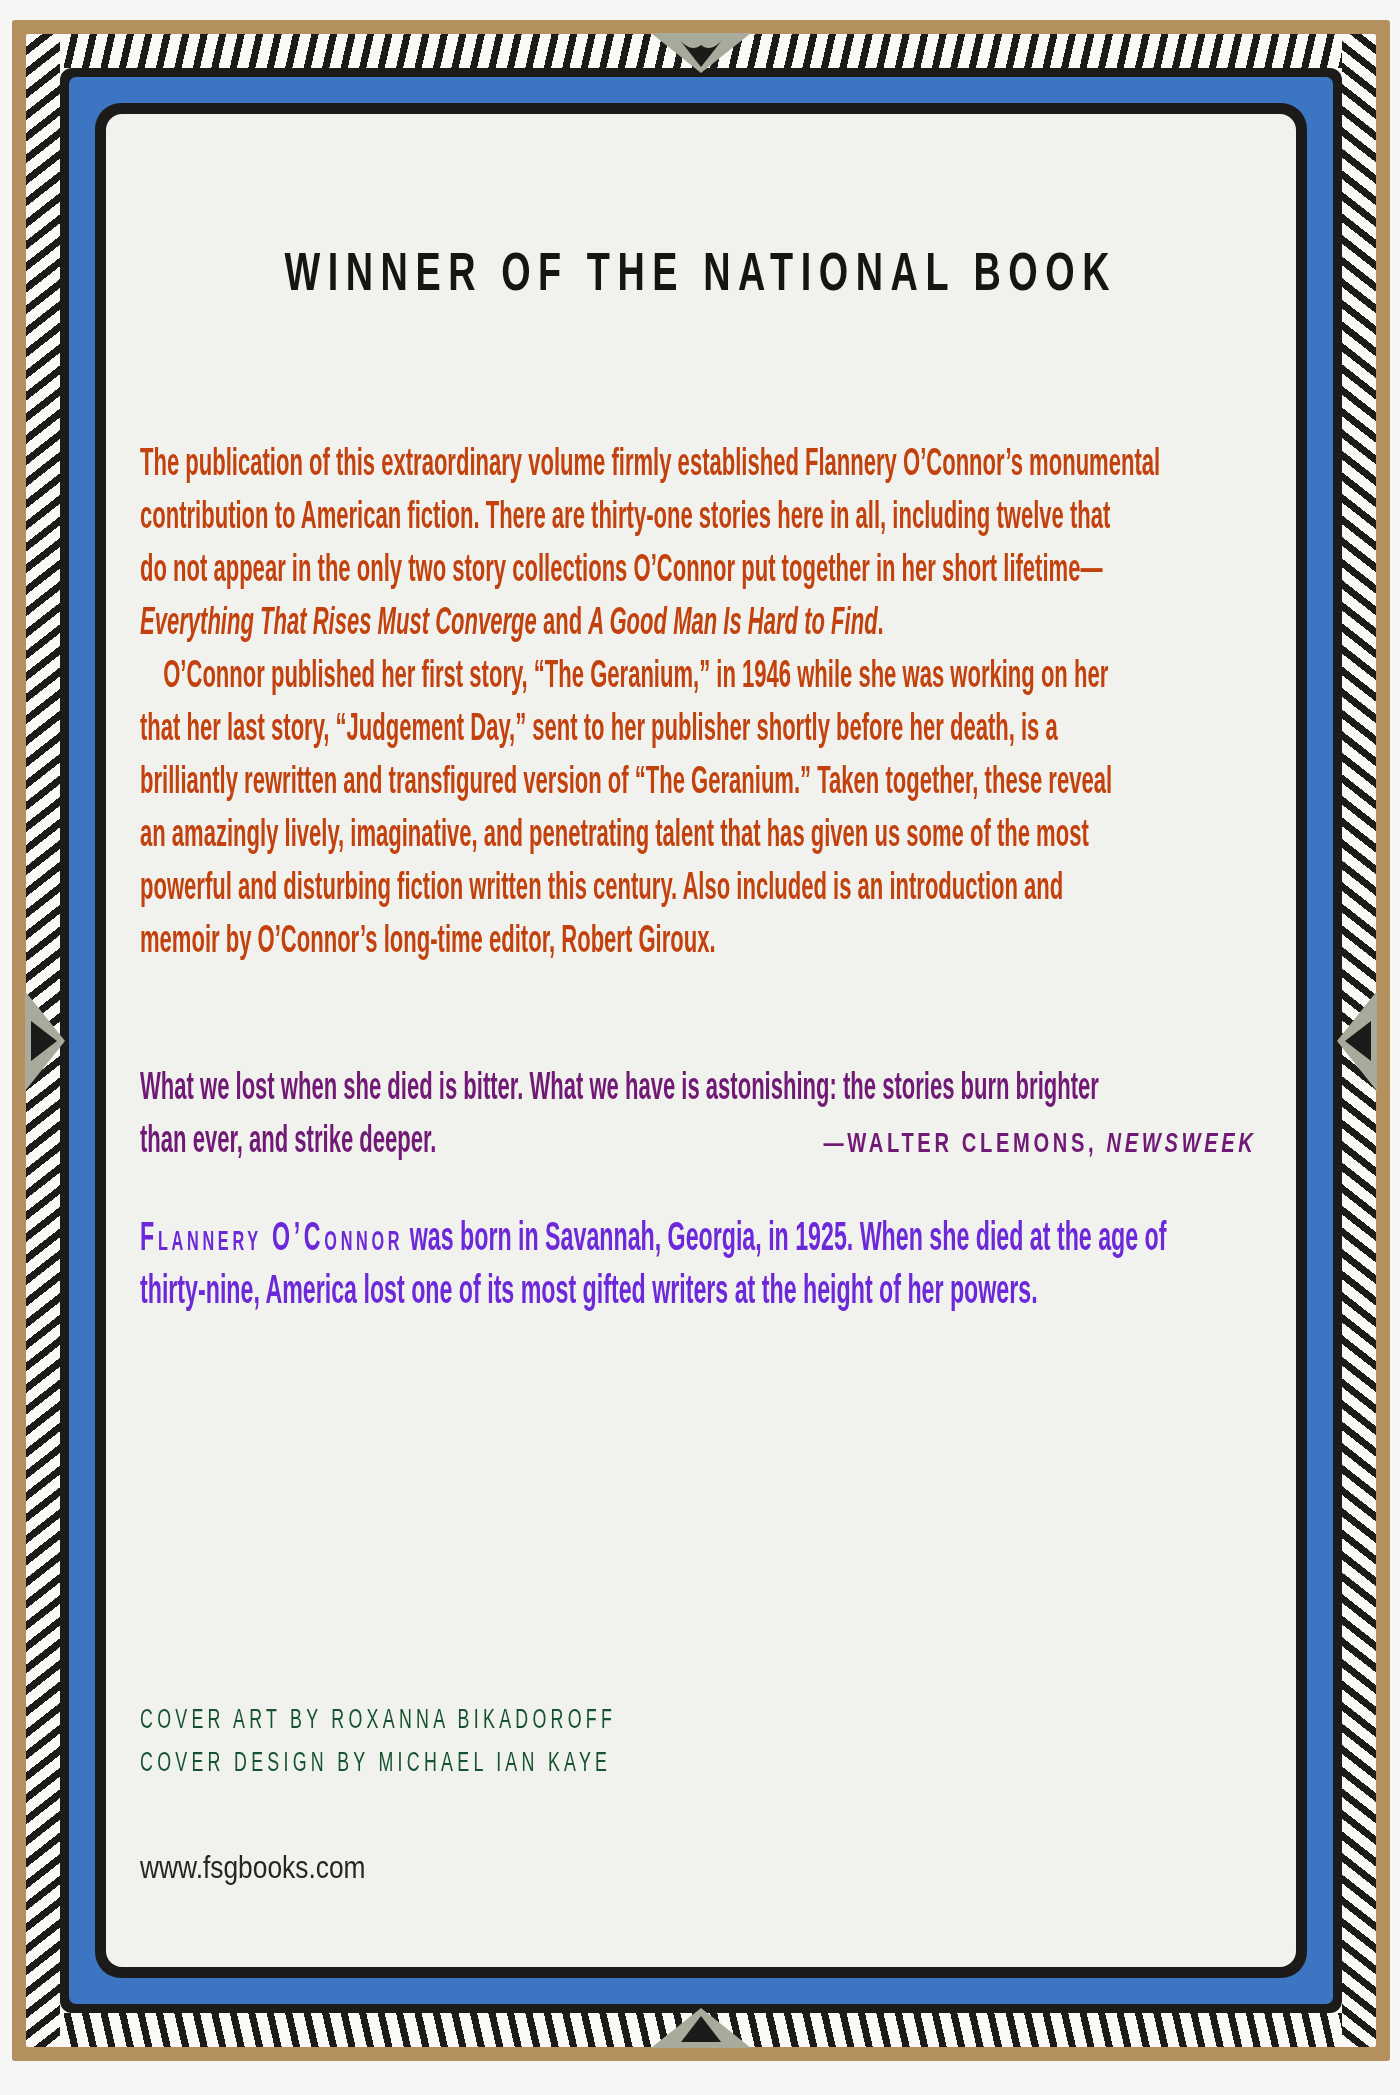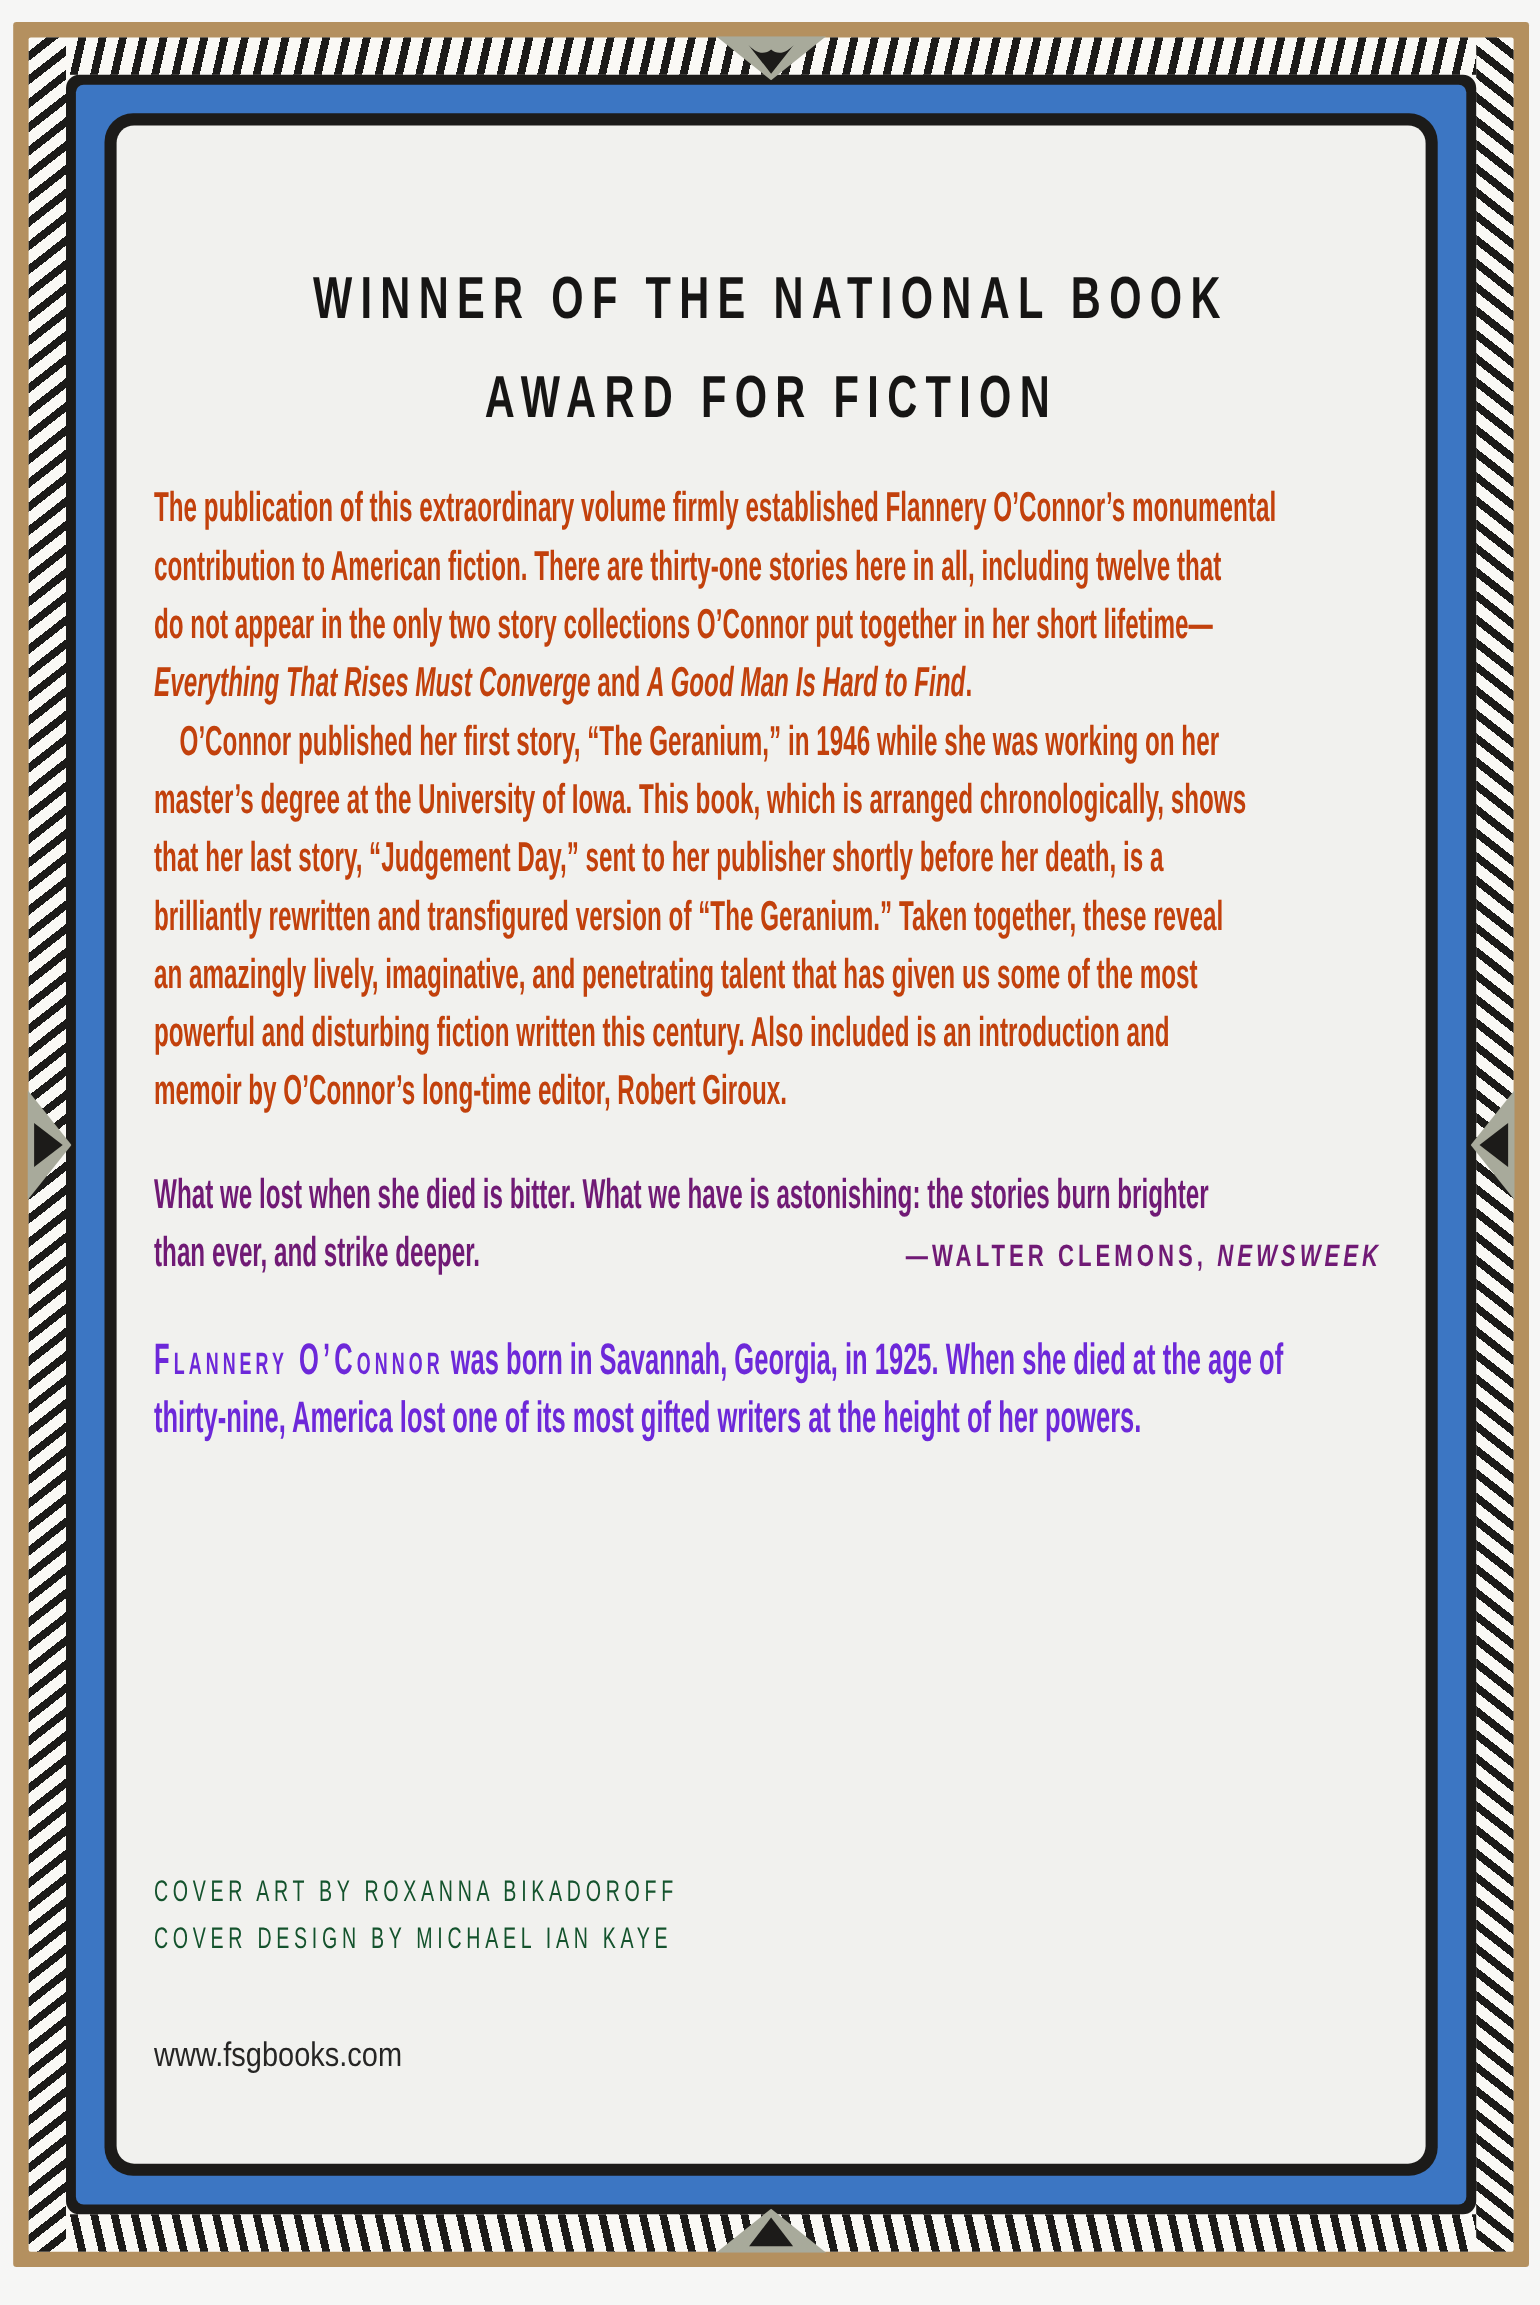--- a/index.html
+++ b/index.html
@@ -130,30 +130,28 @@
         <polygon points="34,30 34,70 8,50" fill="#1c1b19"></polygon>
       </svg>
 
       <div class="black-frame-outer">
         <div class="blue-frame">
           <div class="black-frame-inner">
             <div class="interior">
 
               <div class="block award">
                   <div class="line"><span class="scale"><span>WINNER OF THE NATIONAL BOOK</span></span></div>
-                  <div class="line"><span class="scale"><span>AWARD FOR FICTION</span></span></div>
                 </div>
 
               <div class="block bodycopy">
                   <div class="line"><span class="scale"><span>The publication of this extraordinary volume firmly established Flannery O’Connor’s monumental</span></span></div>
                   <div class="line"><span class="scale"><span>contribution to American fiction. There are thirty-one stories here in all, including twelve that</span></span></div>
                   <div class="line"><span class="scale"><span>do not appear in the only two story collections O’Connor put together in her short lifetime—</span></span></div>
                   <div class="line"><span class="scale"><span class="it">Everything That Rises Must Converge</span><span> and </span><span class="it">A Good Man Is Hard to Find</span><span>.</span></span></div>
                   <div class="line indent"><span class="scale"><span>O’Connor published her first story, “The Geranium,” in 1946 while she was working on her</span></span></div>
-                  <div class="line"><span class="scale"><span>master’s degree at the University of Iowa. This book, which is arranged chronologically, shows</span></span></div>
                   <div class="line"><span class="scale"><span>that her last story, “Judgement Day,” sent to her publisher shortly before her death, is a</span></span></div>
                   <div class="line"><span class="scale"><span>brilliantly rewritten and transfigured version of “The Geranium.” Taken together, these reveal</span></span></div>
                   <div class="line"><span class="scale"><span>an amazingly lively, imaginative, and penetrating talent that has given us some of the most</span></span></div>
                   <div class="line"><span class="scale"><span>powerful and disturbing fiction written this century. Also included is an introduction and</span></span></div>
                   <div class="line"><span class="scale"><span>memoir by O’Connor’s long-time editor, Robert Giroux.</span></span></div>
                 </div>
 
               <div class="block quote">
                   <div class="line"><span class="scale"><span>What we lost when she died is bitter. What we have is astonishing: the stories burn brighter</span></span></div>
                   <div class="line split">

